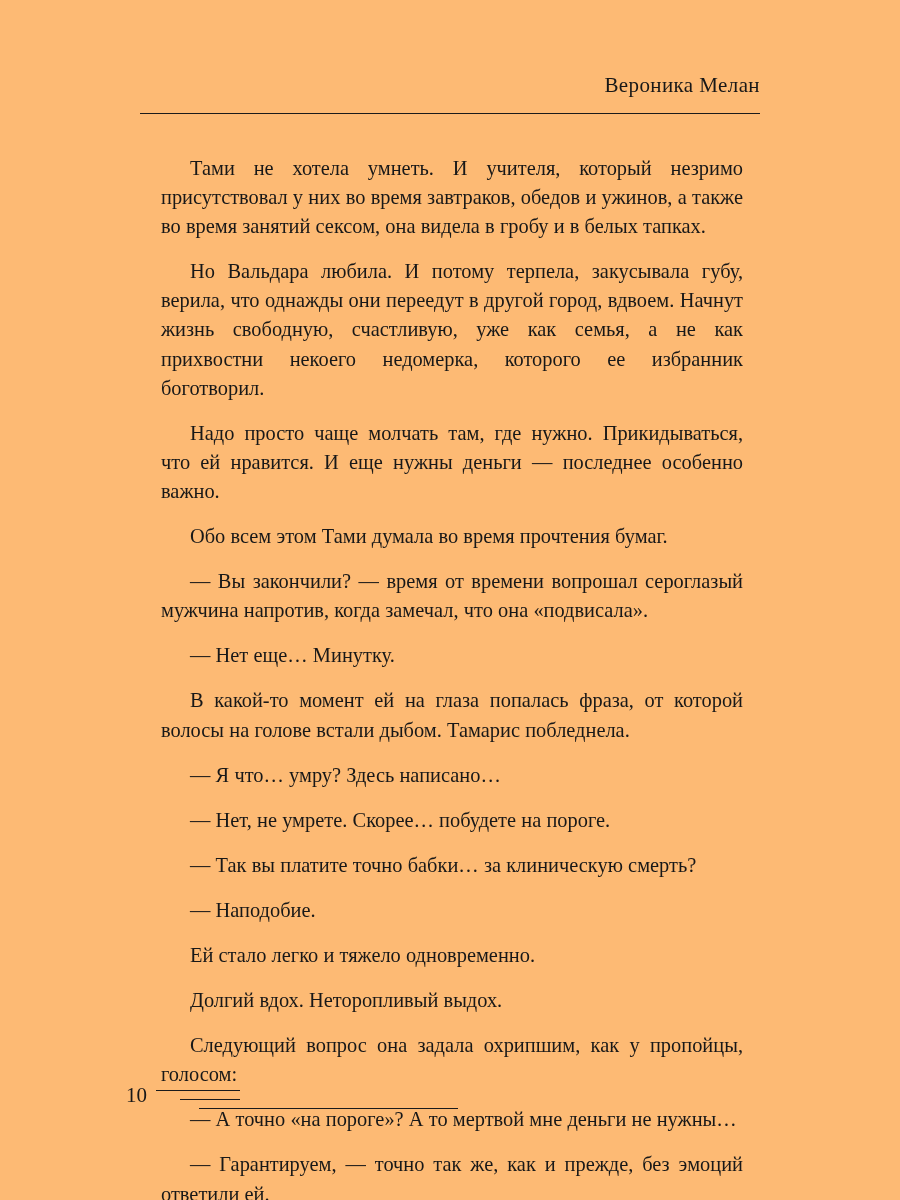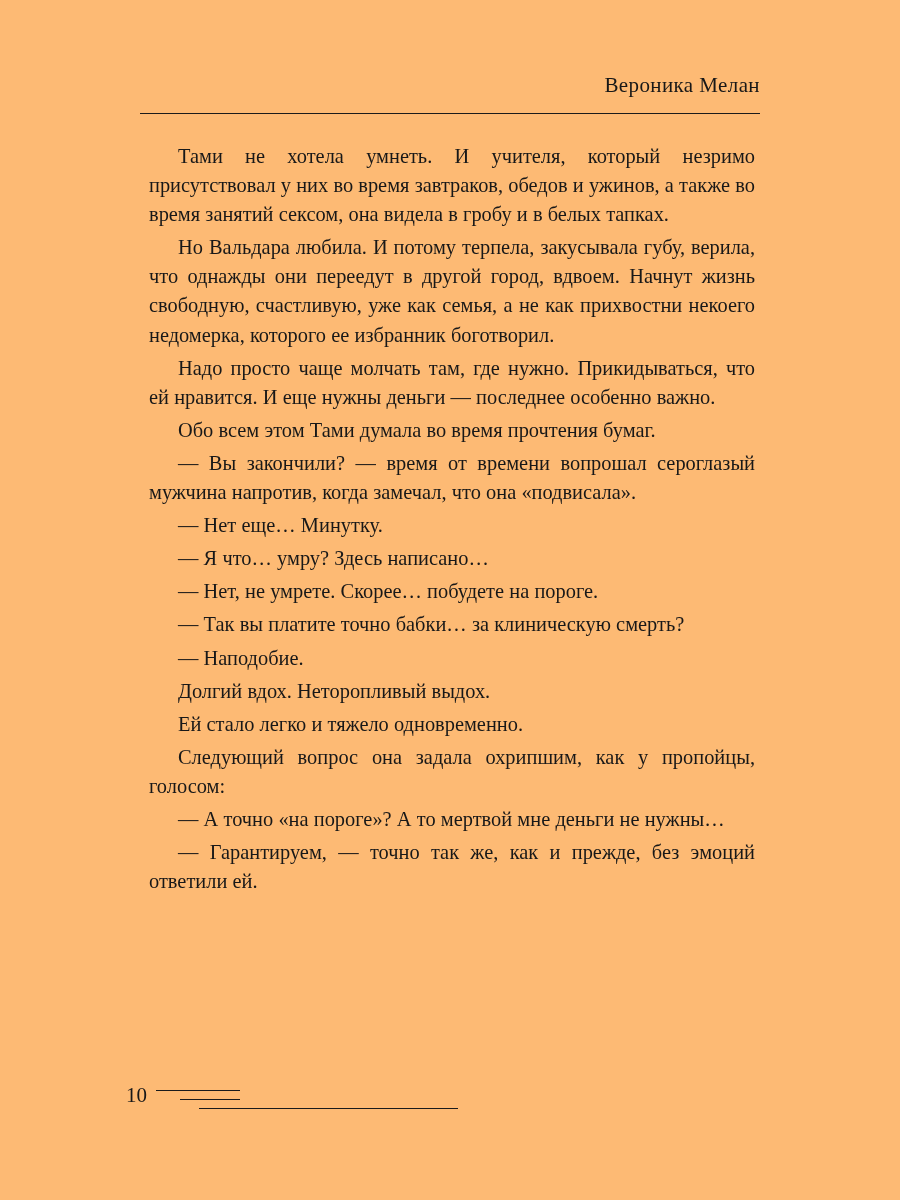--- a/index.html
+++ b/index.html
@@ -46,21 +46,21 @@
   }
 
   
   .text-block {
     position: absolute;
     left: 145px;
     top: 138px;
     width: 614px;
   }
   .text-block p {
-    margin: 4px;
+    margin: 16px;
     font-size: 20.4px;
     line-height: 29.1px;
     text-align: justify;
     text-justify: inter-word;
     text-indent: 29px;
     color: #181818;
     hyphens: manual;
     word-spacing: 0.1px;
   }
   
@@ -109,26 +109,27 @@
 
   <div class="head-rule"></div>
 
   <div class="text-block">
     <p>Тами не хотела умнеть. И учителя, который незримо присутствовал у них во время завтраков, обедов и ужинов, а также во время занятий сексом, она видела в гробу и в белых тапках.</p>
     <p>Но Вальдара любила. И потому терпела, закусывала губу, верила, что однажды они переедут в другой город, вдвоем. Начнут жизнь свободную, счастливую, уже как семья, а не как прихвостни некоего недомерка, которого ее избранник боготворил.</p>
     <p>Надо просто чаще молчать там, где нужно. Прикидываться, что ей нравится. И еще нужны деньги — последнее особенно важно.</p>
     <p>Обо всем этом Тами думала во время прочтения бумаг.</p>
     <p>— Вы закончили? — время от времени вопрошал сероглазый мужчина напротив, когда замечал, что она «подвисала».</p>
     <p>— Нет еще… Минутку.</p>
+    <p>В какой-то момент ей на глаза попалась фраза, от которой волосы на голове встали дыбом. Тамарис побледнела.</p>
     <p>— Я что… умру? Здесь написано…</p>
     <p>— Нет, не умрете. Скорее… побудете на пороге.</p>
     <p>— Так вы платите точно бабки… за клиническую смерть?</p>
     <p>— Наподобие.</p>
+    <p>Ей стало легко и тяжело одновременно.</p>
     <p>Долгий вдох. Неторопливый выдох.</p>
-    <p>Ей стало легко и тяжело одновременно.</p>
     <p>Следующий вопрос она задала охрипшим, как у пропойцы, голосом:</p>
     <p>— А точно «на пороге»? А то мертвой мне деньги не нужны…</p>
     <p>— Гарантируем, — точно так же, как и прежде, без эмоций ответили ей.</p>
   </div>
 
   <div class="folio">10</div>
 
   <div class="rule-a"></div>
   <div class="rule-b"></div>
   <div class="rule-c"></div>

